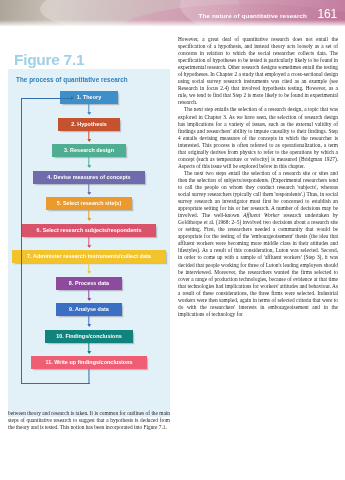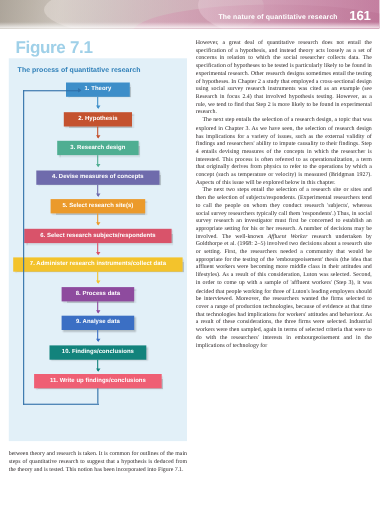--- a/index.html
+++ b/index.html
@@ -33,29 +33,29 @@
   }
   .running-head{
     position:absolute;right:38px;top:12px;
     font-family:"Liberation Sans",sans-serif;
     font-size:6.2px;font-weight:bold;color:#ffffff;letter-spacing:.15px;
     white-space:nowrap;
   }
   .folio{
     position:absolute;right:8px;top:7px;
     font-family:"Liberation Sans",sans-serif;
-    font-size:12px;font-weight:bold;color:#ffffff;letter-spacing:-.2px;
+    font-size:12px;font-weight:normal;color:#ffffff;letter-spacing:-.2px;
   }
 
   
   .figure-wrap{position:absolute;left:8px;top:36px;width:162px;}
   .fig-number{
     font-family:"Liberation Sans",sans-serif;
     font-size:15.5px;font-weight:bold;color:#9fd0e8;
-    letter-spacing:-.3px;line-height:1.05;margin:0 0 1px 6px;
+    letter-spacing:-.3px;line-height:1.05;margin:16px 0 1px 6px;
   }
   .fig-panel{
     position:relative;width:162px;height:348px;background:#e2f0f8;
   }
   .fig-caption{
     font-family:"Liberation Sans",sans-serif;
     font-size:6.3px;font-weight:bold;color:#2e7fb8;
     padding:7px 0 0 8px;letter-spacing:.05px;
   }
 

